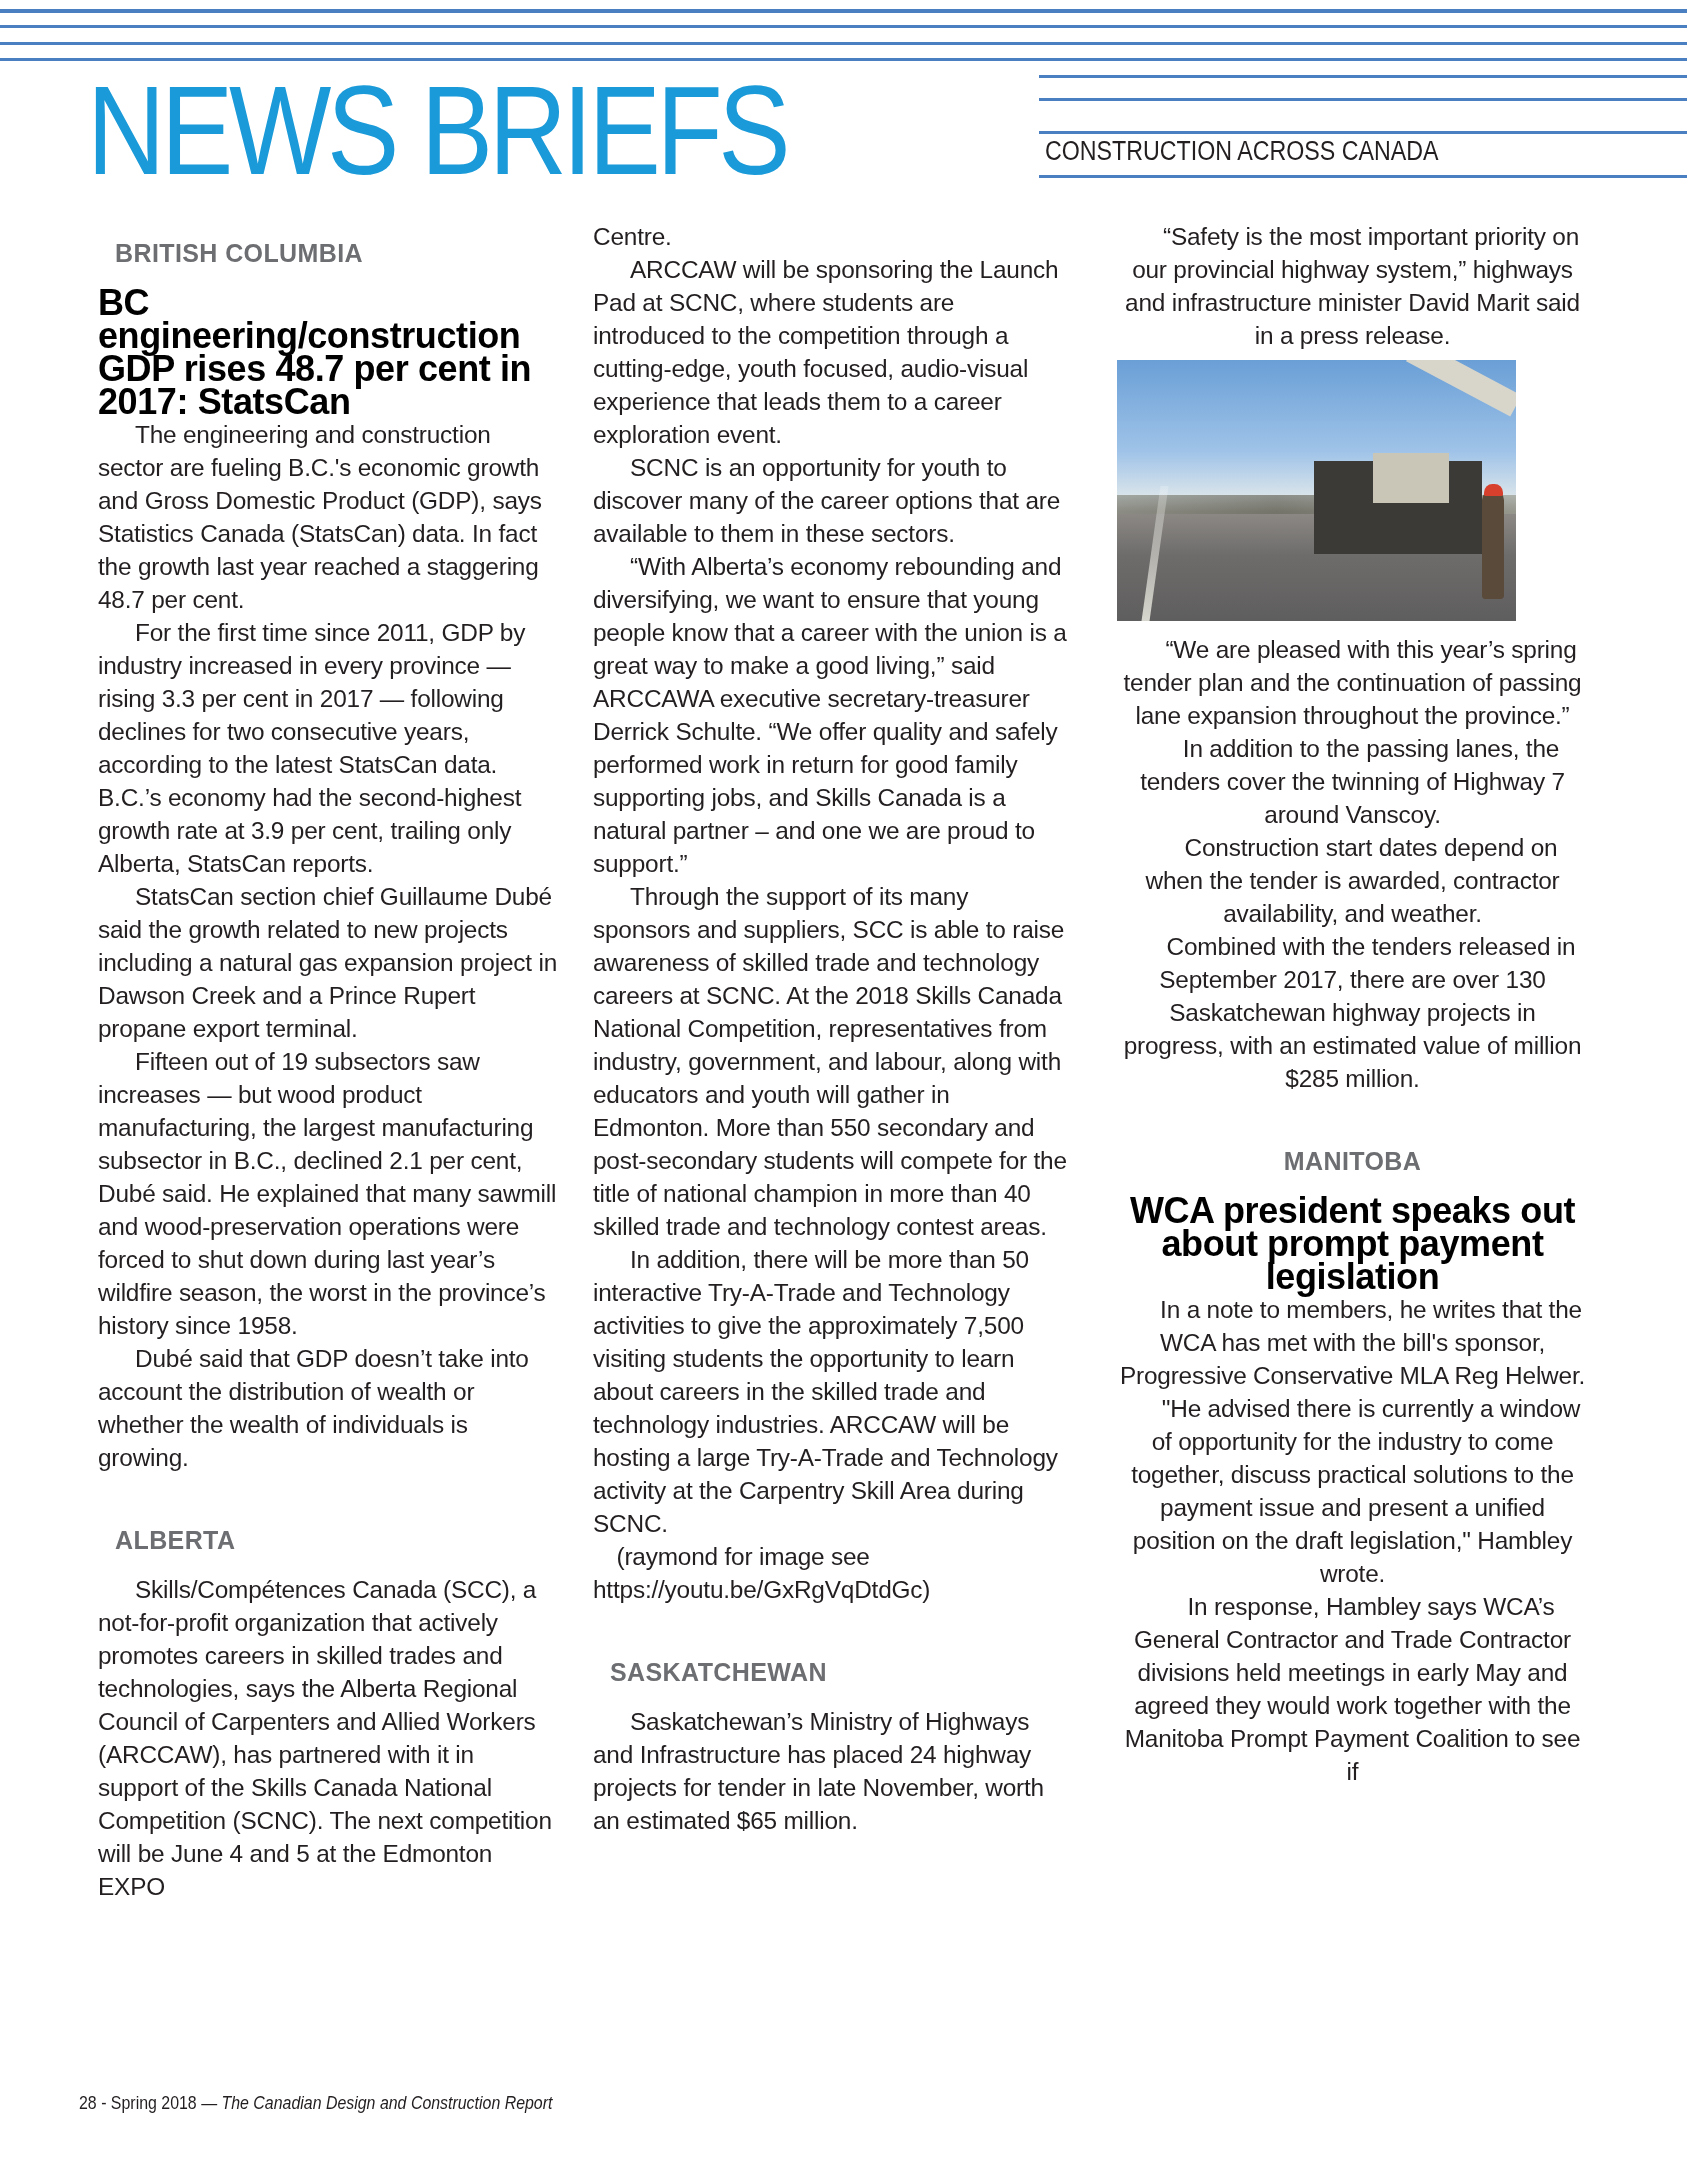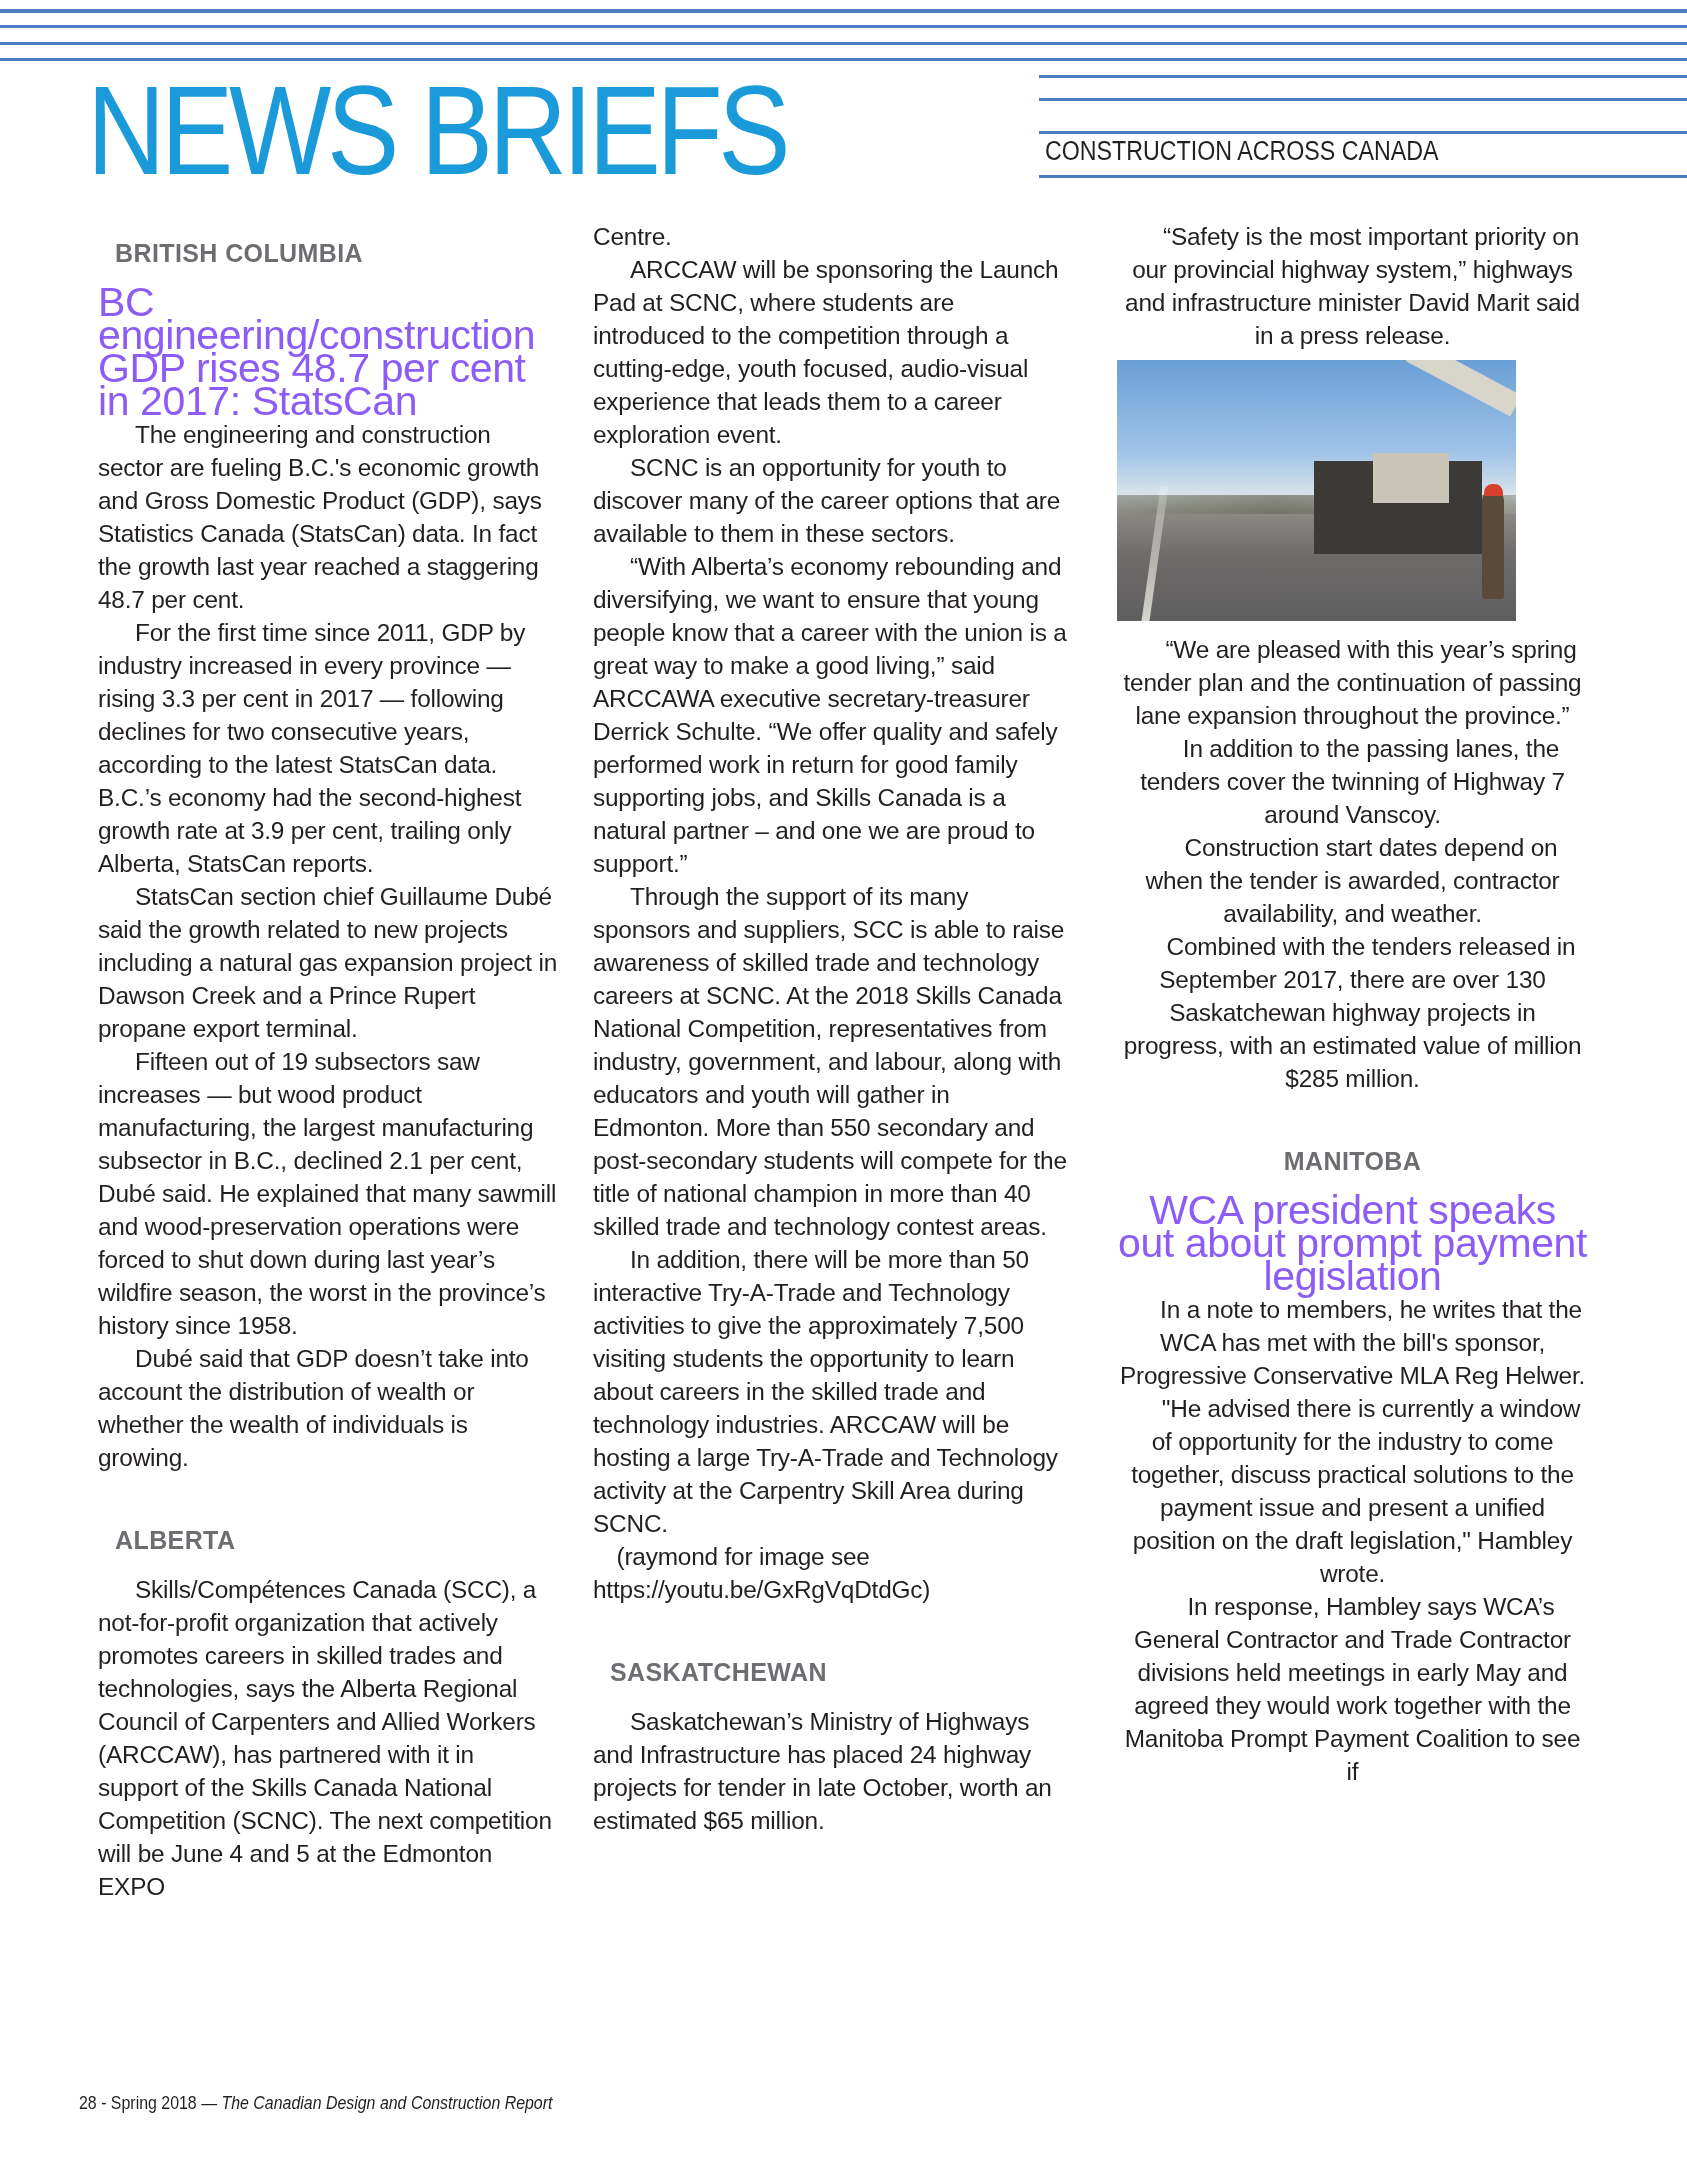--- a/index.html
+++ b/index.html
@@ -14,21 +14,21 @@
     transform:scaleX(0.86); transform-origin:left top; white-space:nowrap; }
   #masthead-subtitle { position:absolute; left:1045px; top:136px;
     font-size:27px; line-height:30px; color:#231f20; letter-spacing:0px;
     transform:scaleX(0.86); transform-origin:left top; white-space:nowrap; }
   .col { position:absolute; top:220px; }
   #col1 { left:98px; width:461px; }
   #col2 { left:593px; width:475px; }
   #col3 { left:1117px; width:471px;text-align:center; }
   .section-label { font-weight:bold; color:#6d6e71; font-size:25px;
     line-height:32px; margin:17px; letter-spacing:0.4px; }
-  .headline { color:#8b5cf6; font-weight:normal; font-size:41px;
+  .headline { color:#000000; font-weight:bold; font-size:36px;
     line-height:33px; margin:3.4px 0 0 0; letter-spacing:-0.4px; }
   .para { font-size:24.4px; line-height:33px; margin:0; text-indent:37px;
     letter-spacing:-0.2px; }
   .para.noindent { text-indent:0; }
   .gap { height:33px; }
   #photo { width:399px; height:261px; margin:8.4px 0 11.8px 0; position:relative;
     overflow:hidden;
     background: linear-gradient(180deg,#6a9fd6 0%,#9fc3e8 35%,#d9e4ea 52%,#8d8a86 58%,#6e6c6b 75%,#5f5e5e 100%); }
   #photo .road-line { position:absolute; left:34px; bottom:0; width:8.4px; height:135px;
     background:linear-gradient(180deg,rgba(255,255,255,0.2),rgba(235,235,225,0.85));
@@ -87,21 +87,21 @@
     <p class="para">ARCCAW will be sponsoring the Launch Pad at SCNC, where students are introduced to the competition through a cutting-edge, youth focused, audio-visual experience that leads them to a career exploration event.</p>
     <p class="para">SCNC is an opportunity for youth to discover many of the career options that are available to them in these sectors.</p>
     <p class="para">“With Alberta’s economy rebounding and diversifying, we want to ensure that young people know that a career with the union is a great way to make a good living,” said ARCCAWA executive secretary-treasurer Derrick Schulte. “We offer quality and safely performed work in return for good family supporting jobs, and Skills Canada is a natural partner – and one we are proud to support.”</p>
     <p class="para">Through the support of its many sponsors and suppliers, SCC is able to raise awareness of skilled trade and technology careers at SCNC. At the 2018 Skills Canada National Competition, representatives from industry, government, and labour, along with educators and youth will gather in Edmonton. More than 550 secondary and post-secondary students will compete for the title of national champion in more than 40 skilled trade and technology contest areas.</p>
     <p class="para">In addition, there will be more than 50 interactive Try-A-Trade and Technology activities to give the approximately 7,500 visiting students the opportunity to learn about careers in the skilled trade and technology industries. ARCCAW will be hosting a large Try-A-Trade and Technology activity at the Carpentry Skill Area during SCNC.</p>
     <p class="para" style="text-indent:23.5px;">(raymond for image see https://youtu.be/GxRgVqDtdGc)</p>
   </article>
   <div class="gap"></div>
   <article>
     <h3 class="section-label">SASKATCHEWAN</h3>
-    <p class="para">Saskatchewan’s Ministry of Highways and Infrastructure has placed 24 highway projects for tender in late October, worth an estimated $65 million.</p>
+    <p class="para">Saskatchewan’s Ministry of Highways and Infrastructure has placed 24 highway projects for tender in late November, worth an estimated $65 million.</p>
   </article>
 </div>
 
 <div class="col" id="col3">
   <article>
     <p class="para">“Safety is the most important priority on our provincial highway system,” highways and infrastructure minister David Marit said in a press release.</p>
     <div id="photo">
       <div class="trees"></div>
       <div class="road-line"></div>
       <div class="boom"></div>

